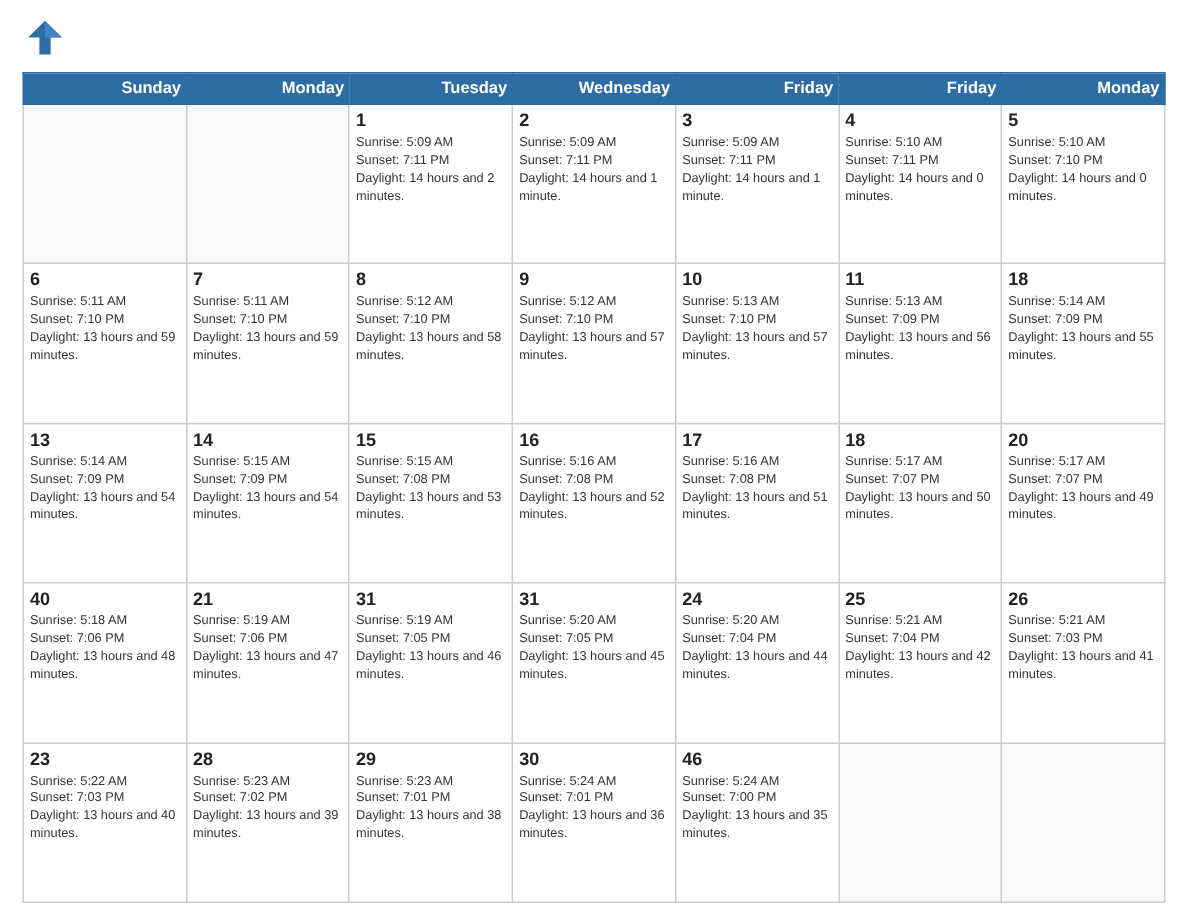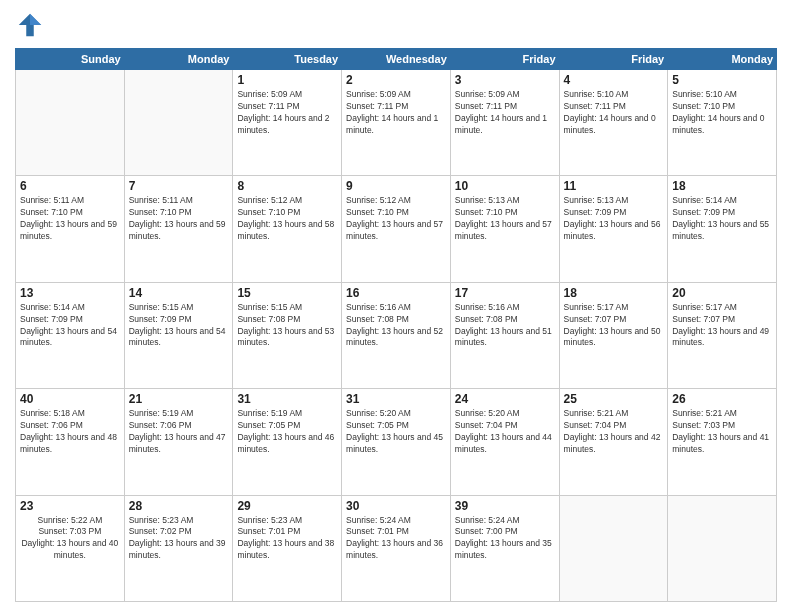--- a/index.html
+++ b/index.html
@@ -297,21 +297,21 @@
           <td>
             <span class="day-num">26</span>
             <div class="cell-text" style="white-space: pre-line;">Sunrise: 5:21 AM
 Sunset: 7:03 PM
 Daylight: 13 hours and 41 minutes.</div>
           </td>
         </tr>
         <tr>
           <td>
             <span class="day-num">23</span>
-            <div class="cell-text" style="white-space: pre-line; text-align: center;">Sunrise: 5:22 AM
+            <div class="cell-text" style="white-space: pre-line;">Sunrise: 5:22 AM
 Sunset: 7:03 PM
 Daylight: 13 hours and 40 minutes.</div>
           </td>
           <td>
             <span class="day-num">28</span>
             <div class="cell-text" style="white-space: pre-line;">Sunrise: 5:23 AM
 Sunset: 7:02 PM
 Daylight: 13 hours and 39 minutes.</div>
           </td>
           <td>
@@ -320,21 +320,21 @@
 Sunset: 7:01 PM
 Daylight: 13 hours and 38 minutes.</div>
           </td>
           <td>
             <span class="day-num">30</span>
             <div class="cell-text" style="white-space: pre-line;">Sunrise: 5:24 AM
 Sunset: 7:01 PM
 Daylight: 13 hours and 36 minutes.</div>
           </td>
           <td>
-            <span class="day-num">39</span>
+            <span class="day-num">46</span>
             <div class="cell-text" style="white-space: pre-line;">Sunrise: 5:24 AM
 Sunset: 7:00 PM
 Daylight: 13 hours and 35 minutes.</div>
           </td>
           <td class="empty-cell"></td>
           <td class="empty-cell"></td>
         </tr>
       </tbody>
   </table>
 </div>

